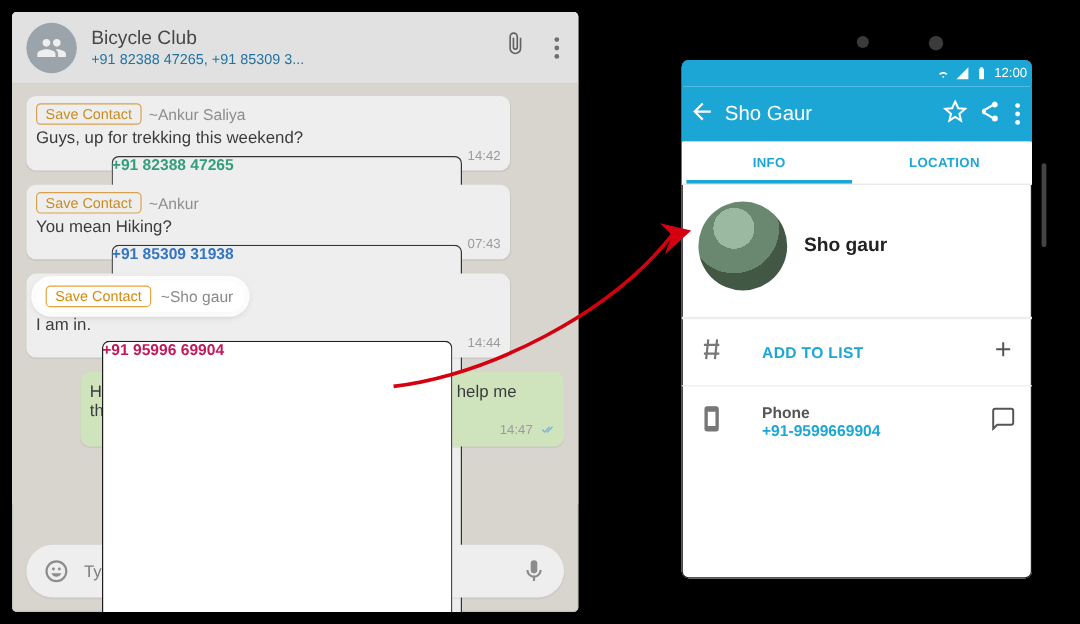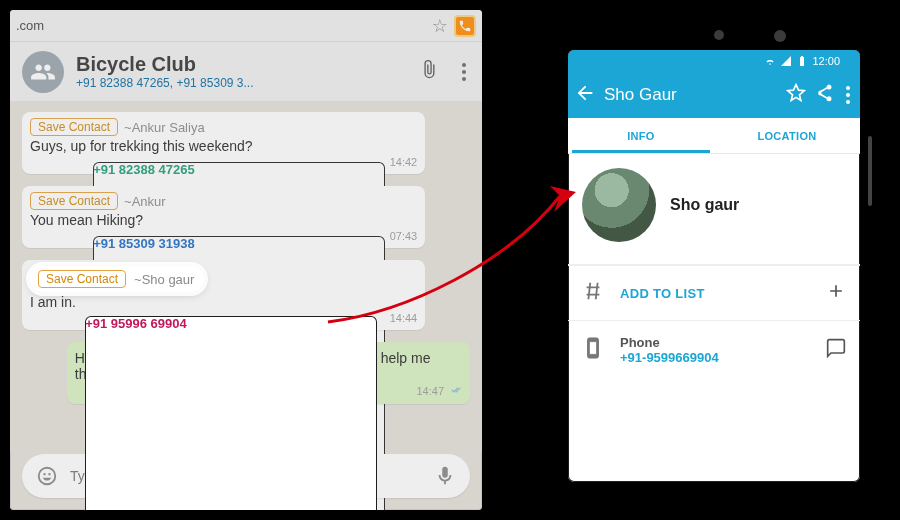--- a/index.html
+++ b/index.html
@@ -9,21 +9,21 @@
   .chat-app .dim-overlay{position:absolute;inset:0;background:rgba(160,160,160,.18);pointer-events:none;z-index:2}
   .addr-bar{height:32px;background:#f0f0f0;border-bottom:1px solid #dcdcdc;display:flex;align-items:center;padding:0 6px;gap:6px}
   .addr-bar .url{flex:1;font-size:13px;color:#444}
   .addr-bar .star{font-size:18px;color:#888}
   .addr-bar .call-badge{width:22px;height:22px;background:#ff8a00;border-radius:4px;border:2px solid #ffd27a;display:flex;align-items:center;justify-content:center}
   .addr-bar .call-badge svg{width:14px;height:14px;fill:#fff}
   .chat-header{height:60px;background:#f0f0f0;display:flex;align-items:center;padding:0 12px;gap:12px;border-bottom:1px solid #dedede}
   .group-avatar{width:42px;height:42px;border-radius:50%;background:#9aa5ad;display:flex;align-items:center;justify-content:center;color:#fff}
   .group-avatar svg{width:26px;height:26px;fill:#fff}
   .chat-header .meta{flex:1}
-  .chat-header .title{font-size:20px;font-weight:700;color:#333}
+  .chat-header .title{font-size:16px;font-weight:400;color:#333}
   .chat-header .subtitle{font-size:12px;color:#0369a1;max-width:250px;white-space:nowrap;overflow:hidden;text-overflow:ellipsis}
   .chat-header .icon-btn{color:#777;margin-left:6px}
   .chat-header svg.attach{width:22px;height:22px;fill:#555}
   .kebab{display:flex;flex-direction:column;gap:3px;padding:4px}
   .kebab span{width:4px;height:4px;border-radius:50%;background:#666}
   .chat-body{padding:10px 12px;height:calc(100% - 32px - 60px - 58px);background:#e5e1da;position:relative}
   .bubble{background:#fff;border-radius:8px;padding:6px 8px 6px 8px;max-width:90%;margin-bottom:12px;box-shadow:0 1px 1px rgba(0,0,0,.08);position:relative}
   .bubble.out{background:#d9f3c3;margin-left:auto}
   .sender-row{display:flex;align-items:center;gap:6px;font-size:13px;flex-wrap:wrap}
   .sender-row .phone{font-weight:700}
@@ -45,66 +45,57 @@
   .arrow-svg{position:absolute;left:318px;top:182px;width:260px;height:150px;z-index:10;pointer-events:none}
 
   
   .phone{position:absolute;right:40px;top:50px;width:292px;height:432px;background:#fff;border-radius:6px;overflow:hidden;box-shadow:0 0 0 1px #1e1e1e inset}
 
   .dots-bar{position:absolute;top:30px;right:114px;display:flex;gap:50px;z-index:30}
   .dots-bar .cam-dot{width:10px;height:10px;border-radius:50%;background:#3b3b3b}
   .dots-bar .cam-dot.big{width:12px;height:12px}
   .side-notch{position:absolute;right:28px;top:136px;width:4px;height:70px;background:#444;border-radius:2px;z-index:40}
 
-  .status-bar{height:22px;background:#1ca6d6;display:flex;justify-content:flex-end;align-items:center;gap:4px;padding:0 20px;color:#fff;font-size:11px}
+  .status-bar{height:22px;background:#1ca6d6;display:flex;justify-content:flex-end;align-items:center;gap:4px;padding:0 4px;color:#fff;font-size:11px}
   .status-bar svg{fill:#fff;width:12px;height:12px}
   .app-bar{height:46px;background:#1ca6d6;display:flex;align-items:center;padding:0 6px;color:#fff;gap:8px}
   .app-bar .back svg{width:22px;height:22px;fill:#fff}
   .app-bar .title{flex:1;font-size:17px;font-weight:500}
   .app-bar .act svg{width:20px;height:20px;fill:#fff}
   .app-kebab{display:flex;flex-direction:column;gap:3px;padding:0 4px}
   .app-kebab span{width:4px;height:4px;border-radius:50%;background:#fff}
 
   .tabs{height:36px;background:#fff;display:flex;border-bottom:1px solid #e6e6e6}
   .tab{flex:1;display:flex;align-items:center;justify-content:center;font-size:11px;font-weight:700;color:#1ca6d6;letter-spacing:.3px;position:relative;cursor:pointer}
   .tab.active::after{content:"";position:absolute;left:4px;right:4px;bottom:0;height:3px;background:#1ca6d6}
 
   .profile-row{display:flex;align-items:center;gap:14px;padding:14px 14px 22px 14px;border-bottom:1px solid #eee}
   .profile-avatar{width:74px;height:74px;border-radius:50%;background:radial-gradient(circle at 40% 30%,#9ab9a0 0 25%,#6a8870 25% 55%,#425744 55% 100%);background-size:cover;background-position:center}
   .profile-name{font-size:16px;font-weight:600;color:#222}
 
-  .row{display:flex;align-items:center;padding:14px 14px;border-top:1px solid #eee;gap:16px}
+  .row{display:flex;align-items:center;padding:14px 14px;border-top:1px solid #eee;gap:31px}
   .row .lead svg{width:22px;height:22px;fill:#777;stroke:#777}
   .row .mid{flex:1}
   .row .label{font-size:13px;font-weight:700;color:#1ca6d6;letter-spacing:.3px}
   .row .label2{font-size:13px;color:#555;font-weight:600}
   .row .value{font-size:13px;color:#1ca6d6;font-weight:600}
   .row .trail svg{width:20px;height:20px;fill:#555}
 </style>
 </head>
 <body>
 
 <div class="dots-bar">
   <div class="cam-dot"></div>
   <div class="cam-dot big"></div>
 </div>
 <div class="side-notch"></div>
 
 <div class="chat-app">
   <div class="dim-overlay"></div>
 
-  <div class="addr-bar">
-    <span class="url">.com</span>
-    <span class="star">☆</span>
-    <span class="call-badge">
-      <svg viewBox="0 0 24 24">
-          <path d="M6.6 10.8c1.4 2.8 3.8 5.1 6.6 6.6l2.2-2.2c.3-.3.7-.4 1-.2 1.1.4 2.3.6 3.5.6.6 0 1 .5 1 1V20c0 .6-.5 1-1 1C10.6 21 3 13.4 3 4c0-.6.5-1 1-1h3.4c.6 0 1 .5 1 1 0 1.2.2 2.4.6 3.5.1.4 0 .8-.2 1l-2.2 2.3z"></path>
-        </svg>
-    </span>
-  </div>
 
   <div class="chat-header">
     <div class="group-avatar">
       <svg viewBox="0 0 24 24">
           <path d="M16 11c1.7 0 3-1.3 3-3s-1.3-3-3-3-3 1.3-3 3 1.3 3 3 3zm-8 0c1.7 0 3-1.3 3-3S9.7 5 8 5 5 6.3 5 8s1.3 3 3 3zm0 2c-2.3 0-7 1.2-7 3.5V19h14v-2.5C15 14.2 10.3 13 8 13zm8 0c-.3 0-.6 0-.9.1 1.2.9 1.9 2 1.9 3.4V19h6v-2.5c0-2.3-4.7-3.5-7-3.5z"></path>
         </svg>
     </div>
     <div class="meta">
       <div class="title">Bicycle Club</div>
       <div class="subtitle">+91 82388 47265, +91 85309 3...</div>

